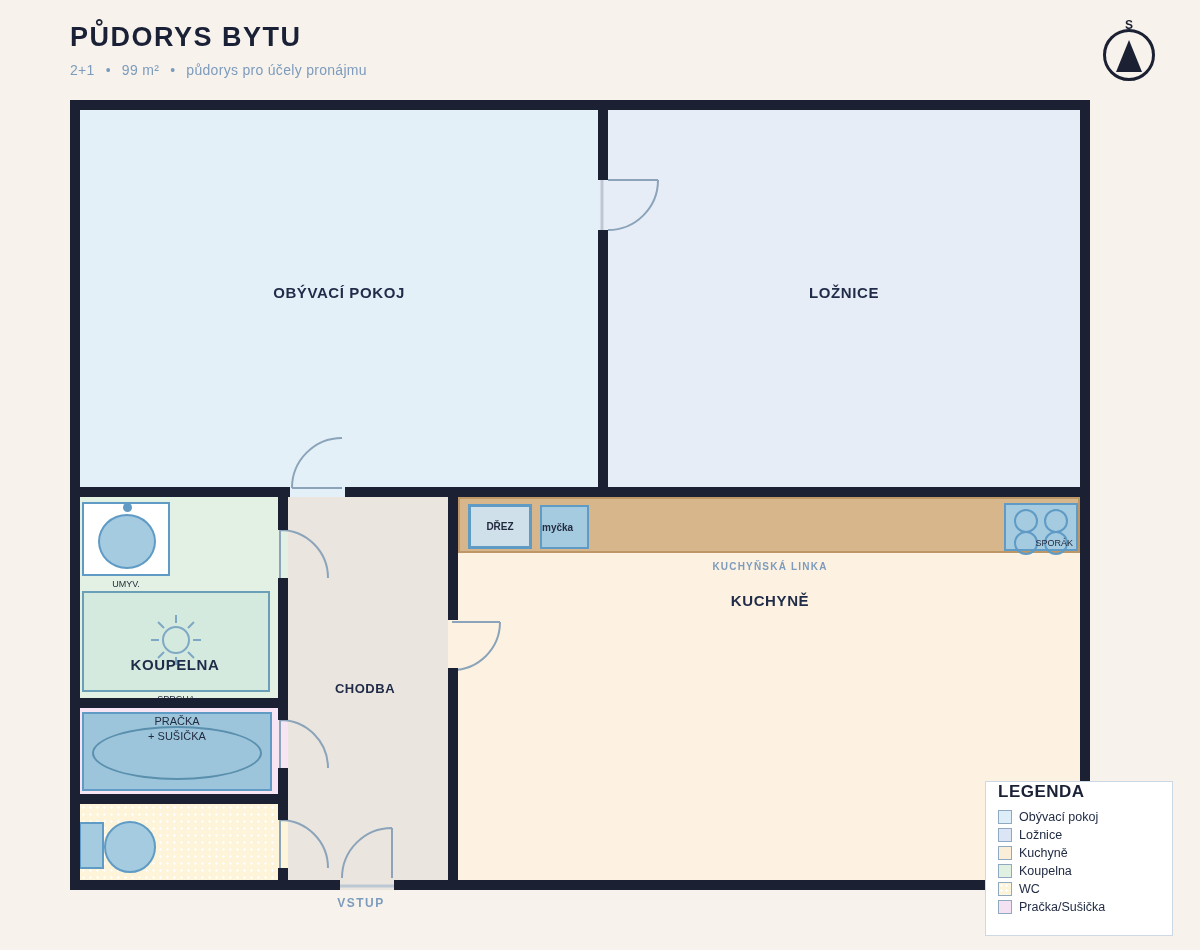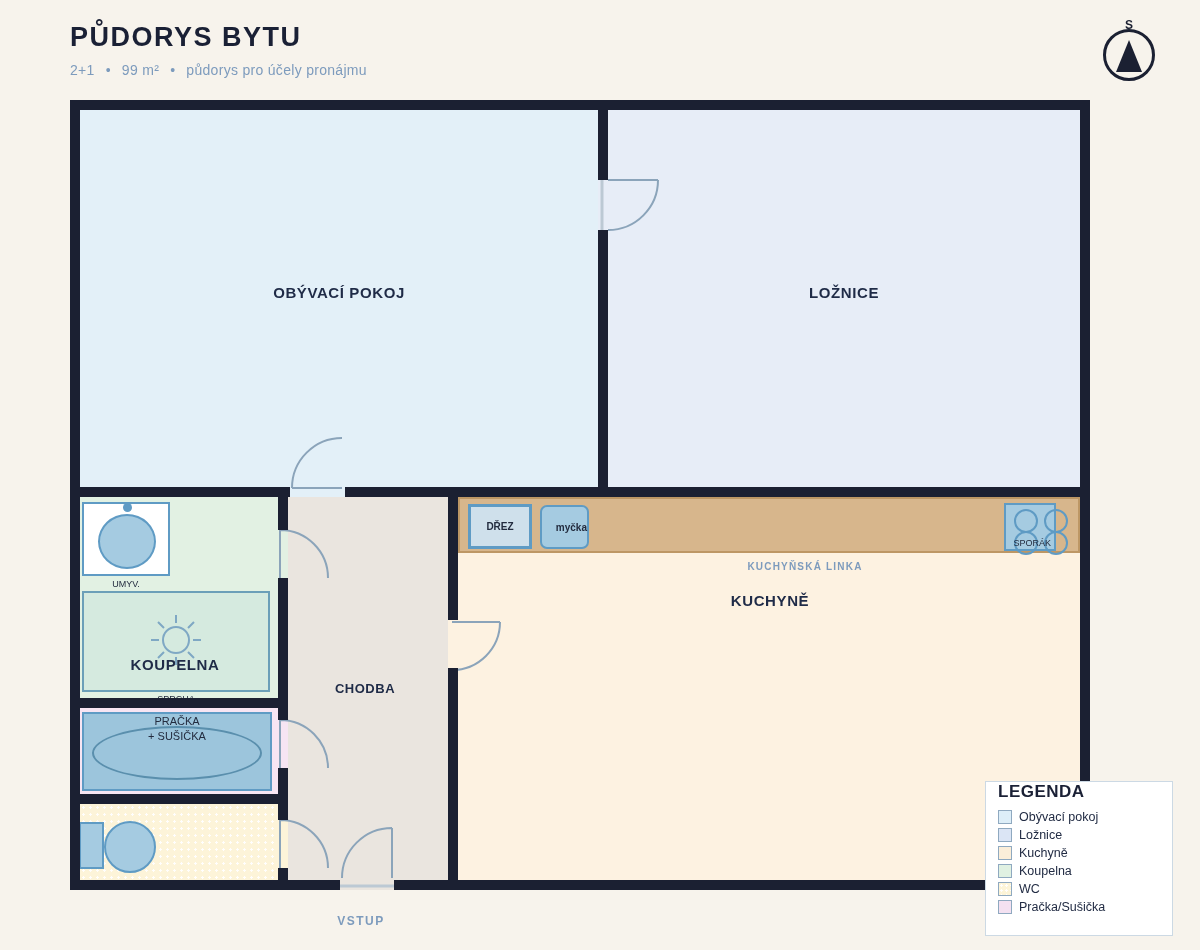--- a/index.html
+++ b/index.html
@@ -26,21 +26,21 @@
   .wall{position:absolute;background:var(--wall,#1b2032);z-index:5;}
   .overlay{position:absolute;left:0;top:0;z-index:4;pointer-events:none;}
   .arc{stroke:var(--arc,#8ba4ba);stroke-width:2;fill:none;}
   .threshold{stroke:var(--threshold,#b9c6d2);stroke-width:3;fill:none;}
   .fix{position:absolute;z-index:2;box-sizing:border-box;}
   .lbl{position:absolute;z-index:3;transform:translate(-50%,-50%);white-space:nowrap;}
   .room-lbl{font-size:15px;font-weight:700;letter-spacing:.6px;color:var(--ink,#1f2b47);}
   .hall-lbl{font-size:13px;font-weight:700;letter-spacing:.5px;}
   .small-lbl{font-size:9px;font-weight:500;color:#232c3f;}
   .tiny-lbl{font-size:10px;font-weight:700;color:#232c3f;}
-  .accent-lbl{font-size:10px;font-weight:600;letter-spacing:1.2px;color:var(--accent,#7d9bbd);margin-left:35px;}
+  .accent-lbl{font-size:10px;font-weight:600;letter-spacing:1.2px;color:var(--accent,#7d9bbd);}
   .vstup-lbl{font-size:12px;font-weight:600;letter-spacing:1.5px;color:var(--accent,#7d9bbd);}
   .dots{background-image:radial-gradient(circle,rgba(255,255,255,.95) 1.1px,rgba(255,255,255,0) 1.3px);background-size:7px 7px;}
   .dots-sm{background-image:radial-gradient(circle,rgba(255,255,255,.95) 1px,rgba(255,255,255,0) 1.2px);background-size:5px 5px;}
   .fixture-box{border:2px solid var(--fixture_border,#5f9bc4);background:var(--fixture_fill,#a5cbe1);}
   .burner{position:absolute;width:20px;height:20px;border:2px solid var(--fixture_border,#5f9bc4);border-radius:50%;}
   .counter{border:2px solid var(--counter_border,#bd9765);background:var(--counter_fill,#d7b68c);z-index:2;}
   .washer-lines{position:absolute;left:82px;top:714px;width:190px;z-index:3;text-align:center;
     font-size:11px;font-weight:500;color:#232c3f;line-height:15px;}
   
   .legend{left:985px;top:781px;width:188px;height:155px;background:#ffffff;
@@ -80,24 +80,24 @@
 <div class="gapfill" style="left: 278px; top: 530px; width: 10px; height: 48px; background-color: rgb(226, 241, 227);"></div>
 <div class="gapfill" style="left: 278px; top: 720px; width: 10px; height: 48px; background-color: rgb(247, 229, 243);"></div>
 <div class="gapfill" style="left: 278px; top: 820px; width: 10px; height: 48px; background-color: rgb(253, 244, 217);"></div>
 <div class="gapfill" style="left: 448px; top: 620px; width: 10px; height: 48px; background-color: rgb(253, 242, 225);"></div>
 <div class="gapfill" style="left: 340px; top: 880px; width: 54px; height: 10px; background-color: rgb(234, 229, 223);"></div>
 
 <div class="abs counter" style="left:458px;top:497px;width:622px;height:56px;"></div>
 <div class="fix fixture-box dots-sm" style="left: 468px; top: 504px; width: 64px; height: 45px; border-width: 3px; display: flex; align-items: center; justify-content: center; background-color: rgb(207, 224, 235);">
   <span class="tiny-lbl">DŘEZ</span>
 </div>
-<div class="fix fixture-box" style="left:540px;top:505px;width:49px;height:44px;display:flex;align-items:center;justify-content:flex-end;border-radius:7px;">
+<div class="fix fixture-box" style="left:540px;top:505px;width:49px;height:44px;display:flex;align-items:center;justify-content:flex-start;">
   <span class="tiny-lbl">myčka</span>
 </div>
-<div class="fix fixture-box" style="left:1004px;top:503px;width:52px;height:48px;">
+<div class="fix fixture-box" style="left:1004px;top:503px;width:74px;height:48px;">
   <span class="burner" style="left:8px;top:4px;"></span>
   <span class="burner" style="left:38px;top:4px;"></span>
   <span class="burner" style="left:8px;top:26px;"></span>
   <span class="burner" style="left:38px;top:26px;"></span>
   <span class="small-lbl" style="position:absolute;right:3px;bottom:1px;z-index:1;">SPORÁK</span>
 </div>
 
 <div class="fix" style="left:82px;top:502px;width:88px;height:74px;background:#ffffff;border:2px solid var(--fixture_border,#5f9bc4);">
   <span style="position:absolute;left:14px;top:10px;width:58px;height:55px;border-radius:50%;background:var(--fixture_fill,#a5cbe1);border:2px solid var(--fixture_border,#5f9bc4);box-sizing:border-box;"></span>
   <span style="position:absolute;left:39px;top:-1px;width:9px;height:9px;border-radius:50%;background:var(--fixture_border,#5f9bc4);"></span>
@@ -151,21 +151,21 @@
 
 <div class="lbl room-lbl" style="left:339px;top:292px;">OBÝVACÍ POKOJ</div>
 <div class="lbl room-lbl" style="left:844px;top:292px;">LOŽNICE</div>
 <div class="lbl room-lbl" style="left:770px;top:600px;">KUCHYNĚ</div>
 <div class="lbl accent-lbl" style="left:770px;top:566px;">KUCHYŇSKÁ LINKA</div>
 <div class="lbl room-lbl" style="left:175px;top:664px;">KOUPELNA</div>
 <div class="lbl hall-lbl" style="left:365px;top:688px;">CHODBA</div>
 <div class="lbl room-lbl" style="left:176px;top:884px;">WC</div>
 <div class="lbl small-lbl" style="left:126px;top:584px;">UMYV.</div>
 <div class="lbl small-lbl" style="left:176px;top:699px;">SPRCHA</div>
-<div class="lbl vstup-lbl" style="left:361px;top:903px;margin-top:18px;">VSTUP</div>
+<div class="lbl vstup-lbl" style="left:361px;top:903px;">VSTUP</div>
 
 <div class="abs legend">
   <h2>LEGENDA</h2>
   <div id="legend-items">
       <div class="lg-row">
         <span class="lg-swatch" style="background-color: rgb(221, 238, 248);"></span>
         <span class="lg-label">Obývací pokoj</span>
       </div>
       <div class="lg-row">
         <span class="lg-swatch" style="background-color: rgb(219, 229, 245);"></span>

